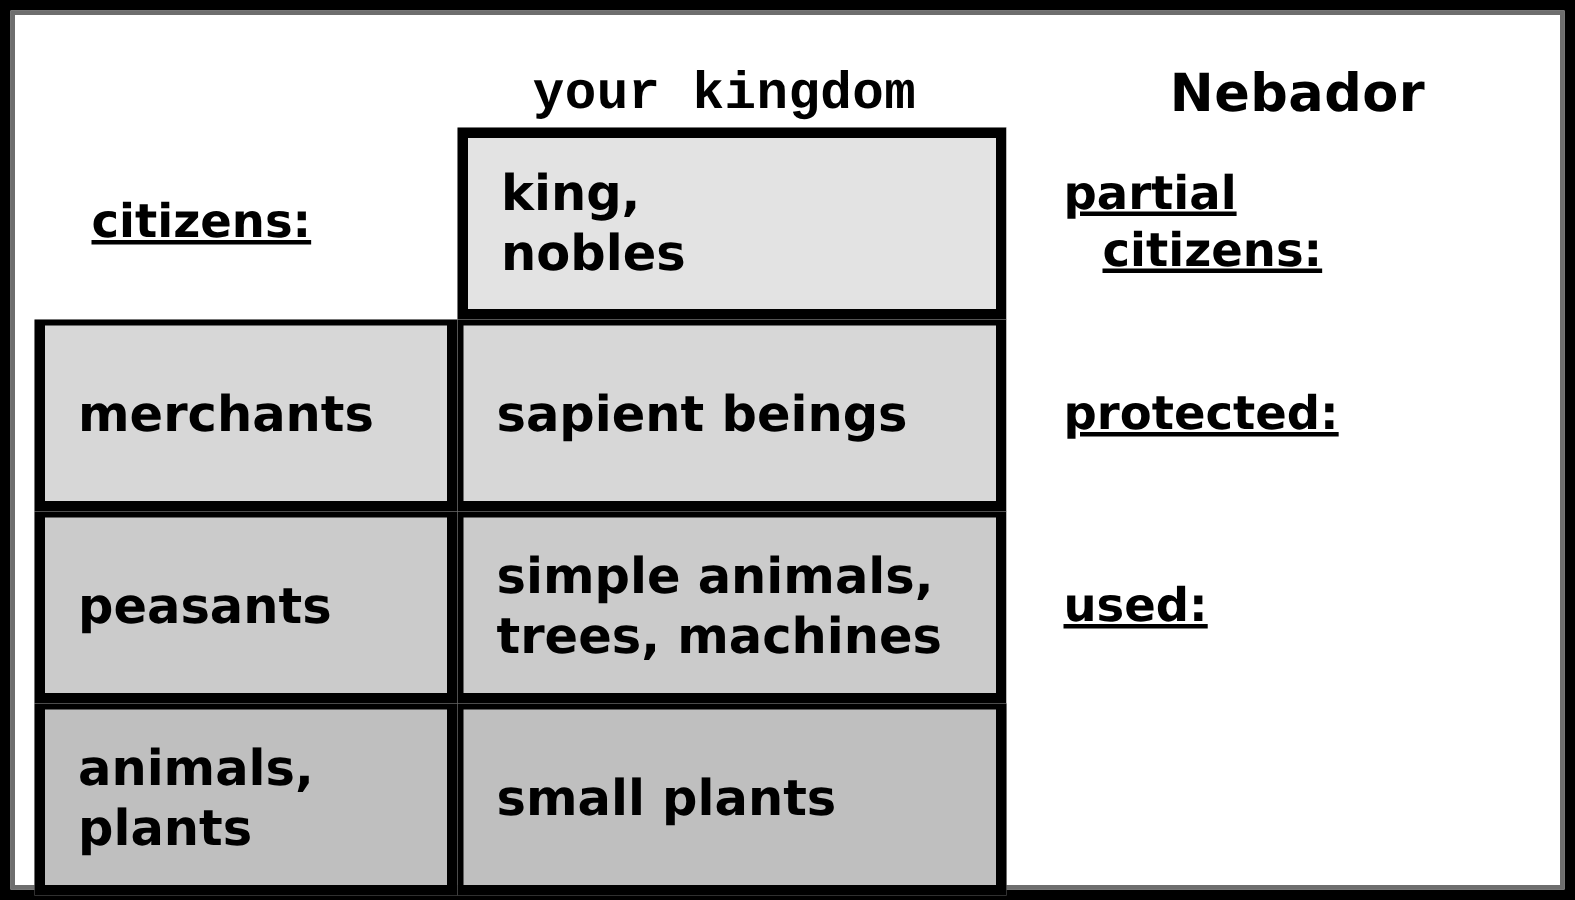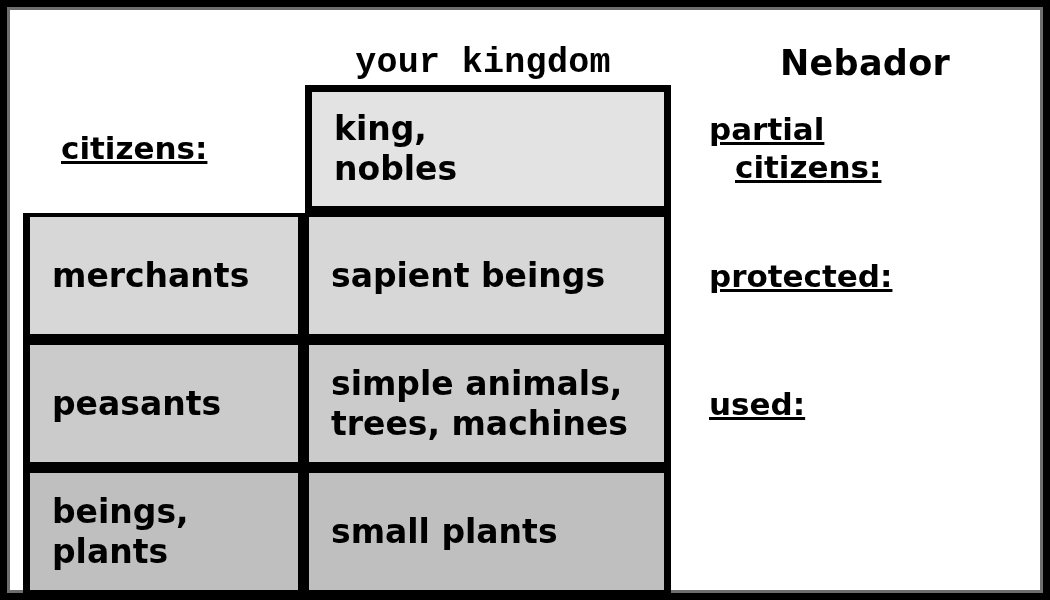--- a/index.html
+++ b/index.html
@@ -175,21 +175,21 @@
         </div>
         <div class="cell c2 r3 tone-2">
           <span class="line">simple animals,</span>
           <span class="line">trees, machines</span>
         </div>
 
         <div class="row-label">
           <span class="line">used:</span>
         </div>
         <div class="cell c1 r4 tone-3">
-          <span class="line">beings,</span>
+          <span class="line">animals,</span>
           <span class="line">plants</span>
         </div>
         <div class="cell c2 r4 tone-3">
           <span class="line">small plants</span>
         </div>
 
       </div>
     </div>
   </div>
 </div>

